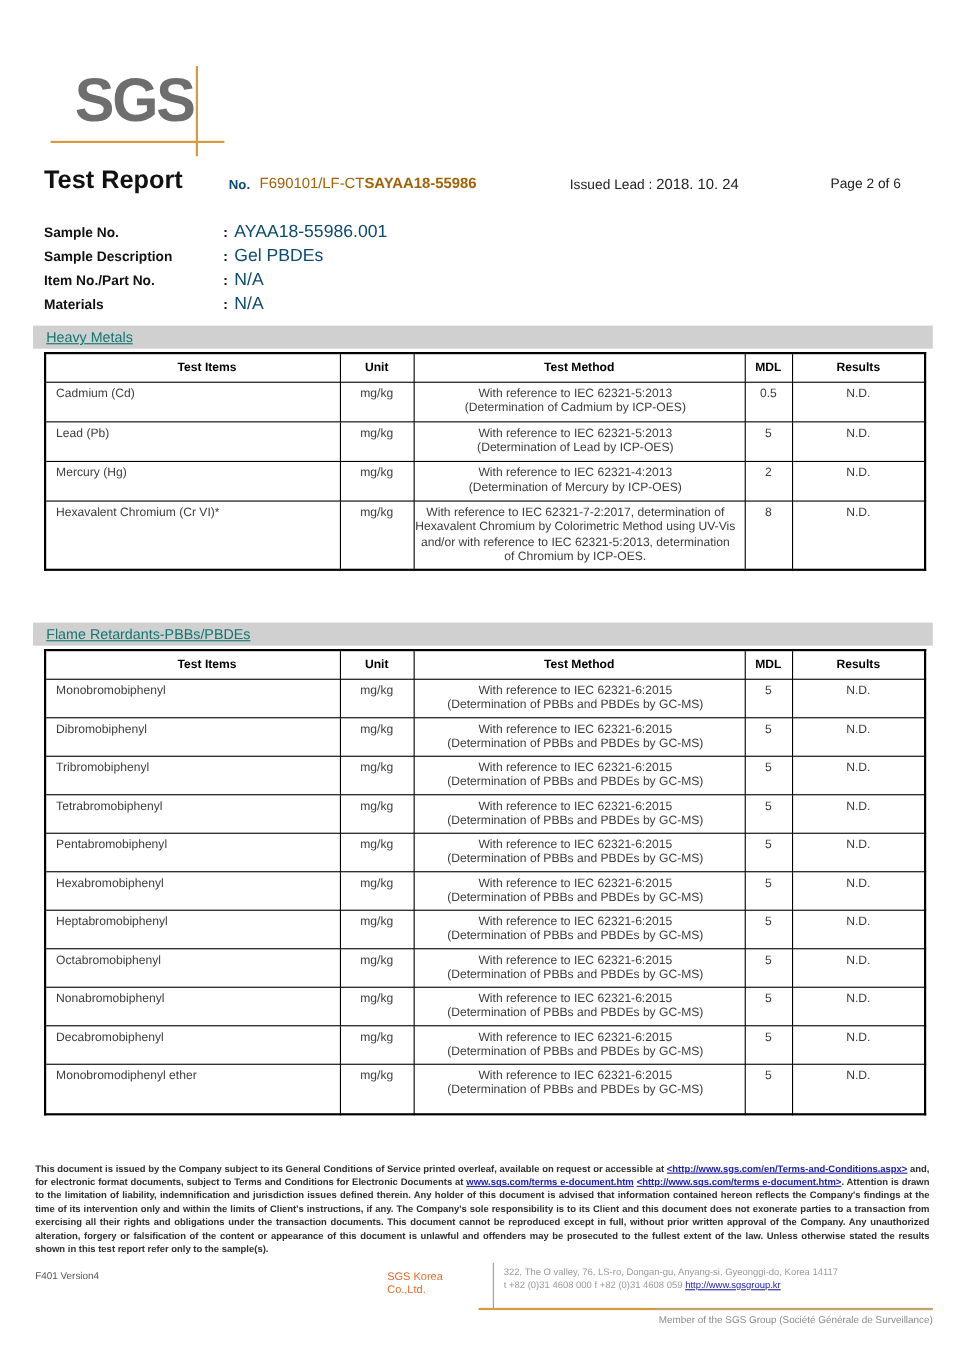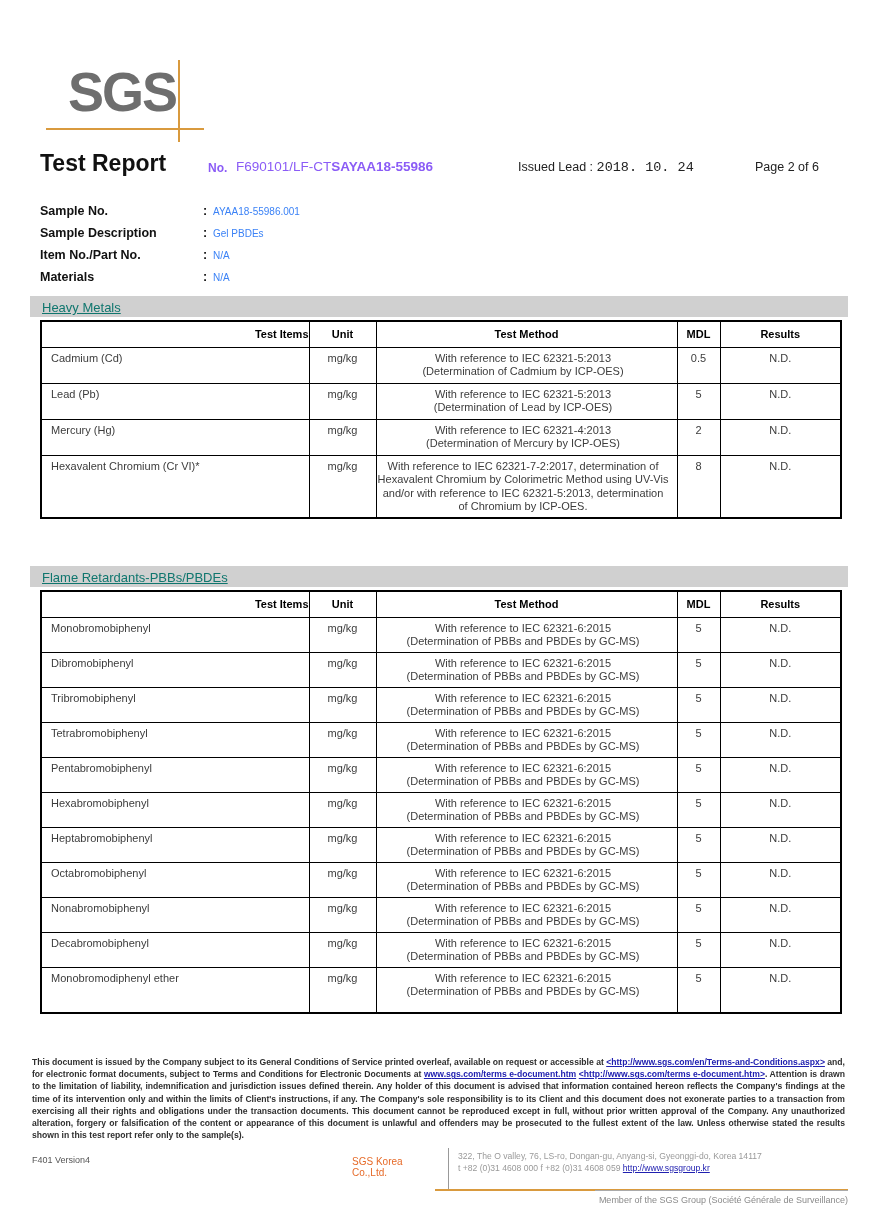--- a/index.html
+++ b/index.html
@@ -17,46 +17,46 @@
   
   .logo{position:absolute;left:40px;top:56px;width:168px;height:92px;}
   .logo-text{position:absolute;left:28px;top:8px;font-size:54px;font-weight:700;
     color:var(--logo-gray);letter-spacing:-2px;transform:scaleY(1.04);line-height:1;}
   .logo-hline{position:absolute;left:6px;top:72px;width:158px;height:2px;background:var(--accent-orange);}
   .logo-vline{position:absolute;left:138px;top:4px;width:2px;height:82px;background:var(--accent-orange);}
 
   
   .title-row{position:absolute;left:40px;top:150px;width:805px;height:34px;}
   .title{position:absolute;left:0;top:0;font-size:23px;font-weight:700;color:#111;}
-  .no-label{position:absolute;left:168px;top:11px;font-size:12px;font-weight:700;color:#8b5cf6;}
-  .no-val{position:absolute;left:196px;top:9px;font-size:13.5px;color:#8b5cf6;text-align:right;}
+  .no-label{position:absolute;left:168px;top:11px;font-size:12px;font-weight:700;color:#0c4a6e;}
+  .no-val{position:absolute;left:196px;top:9px;font-size:13.5px;color:#a16207;text-align:right;}
   .no-val .b{font-weight:700;}
   .issued{position:absolute;left:478px;top:10px;font-size:12.5px;color:#222;}
-  .issued .date{font-size:13.5px;font-family:Liberation Mono, monospace;}
+  .issued .date{font-size:13.5px;}
   .pageno{position:absolute;left:715px;top:10px;font-size:12.5px;color:#222;}
 
   
   .samples{position:absolute;left:40px;top:200px;width:500px;}
   .sample-row{display:flex;height:22px;align-items:center;}
   .s-label{width:163px;font-size:12.5px;font-weight:700;color:#111;}
   .s-colon{width:10px;font-size:12.5px;font-weight:700;color:#111;}
-  .s-value{font-size:10px;color:#3b82f6;}
+  .s-value{font-size:16px;color:#0c4a6e;}
 
   
   .tbl-section{position:absolute;left:30px;width:818px;}
   .s-heavy{top:296px;}
   .s-flame{top:566px;}
   .section-bar{width:100%;height:21px;background:var(--bar-gray);padding:2px 0 0 12px;}
   .section-title{font-size:13px;color:#0f766e;text-decoration:underline;}
   table{border-collapse:collapse;table-layout:fixed;width:800px;margin:3px 0 0 10px;
     border:2px solid #000;}
   col.c1{width:268px;} col.c2{width:67px;} col.c3{width:301px;} col.c4{width:43px;} col.c5{width:121px;}
   th,td{border:1px solid #000;vertical-align:middle;}
   th{height:26px;font-size:11px;font-weight:700;color:#000;text-align:center;}
-  th.c-item{text-align:right;padding-left:26px;}
+  th.c-item{text-align:center;padding-left:26px;}
   td{height:36px;font-size:11px;color:#3c3c3c;text-align:center;vertical-align:top;padding-top:4px;}
   td.c-item{text-align:left;padding-left:9px;margin-left:45px;}
   td.c-method{white-space:pre-line;line-height:13.5px;padding:4px 8px 3px 1px;}
   .s-flame td{height:35px;}
   .s-flame tbody tr:last-child td{height:46px;}
 
   
   .legal{position:absolute;left:32px;top:1056px;width:813px;font-size:8.6px;font-weight:700;
     color:#2f2f2f;line-height:12.2px;text-align:justify;}
   .lgl-link{color:var(--link-blue);text-decoration:underline;cursor:pointer;}

